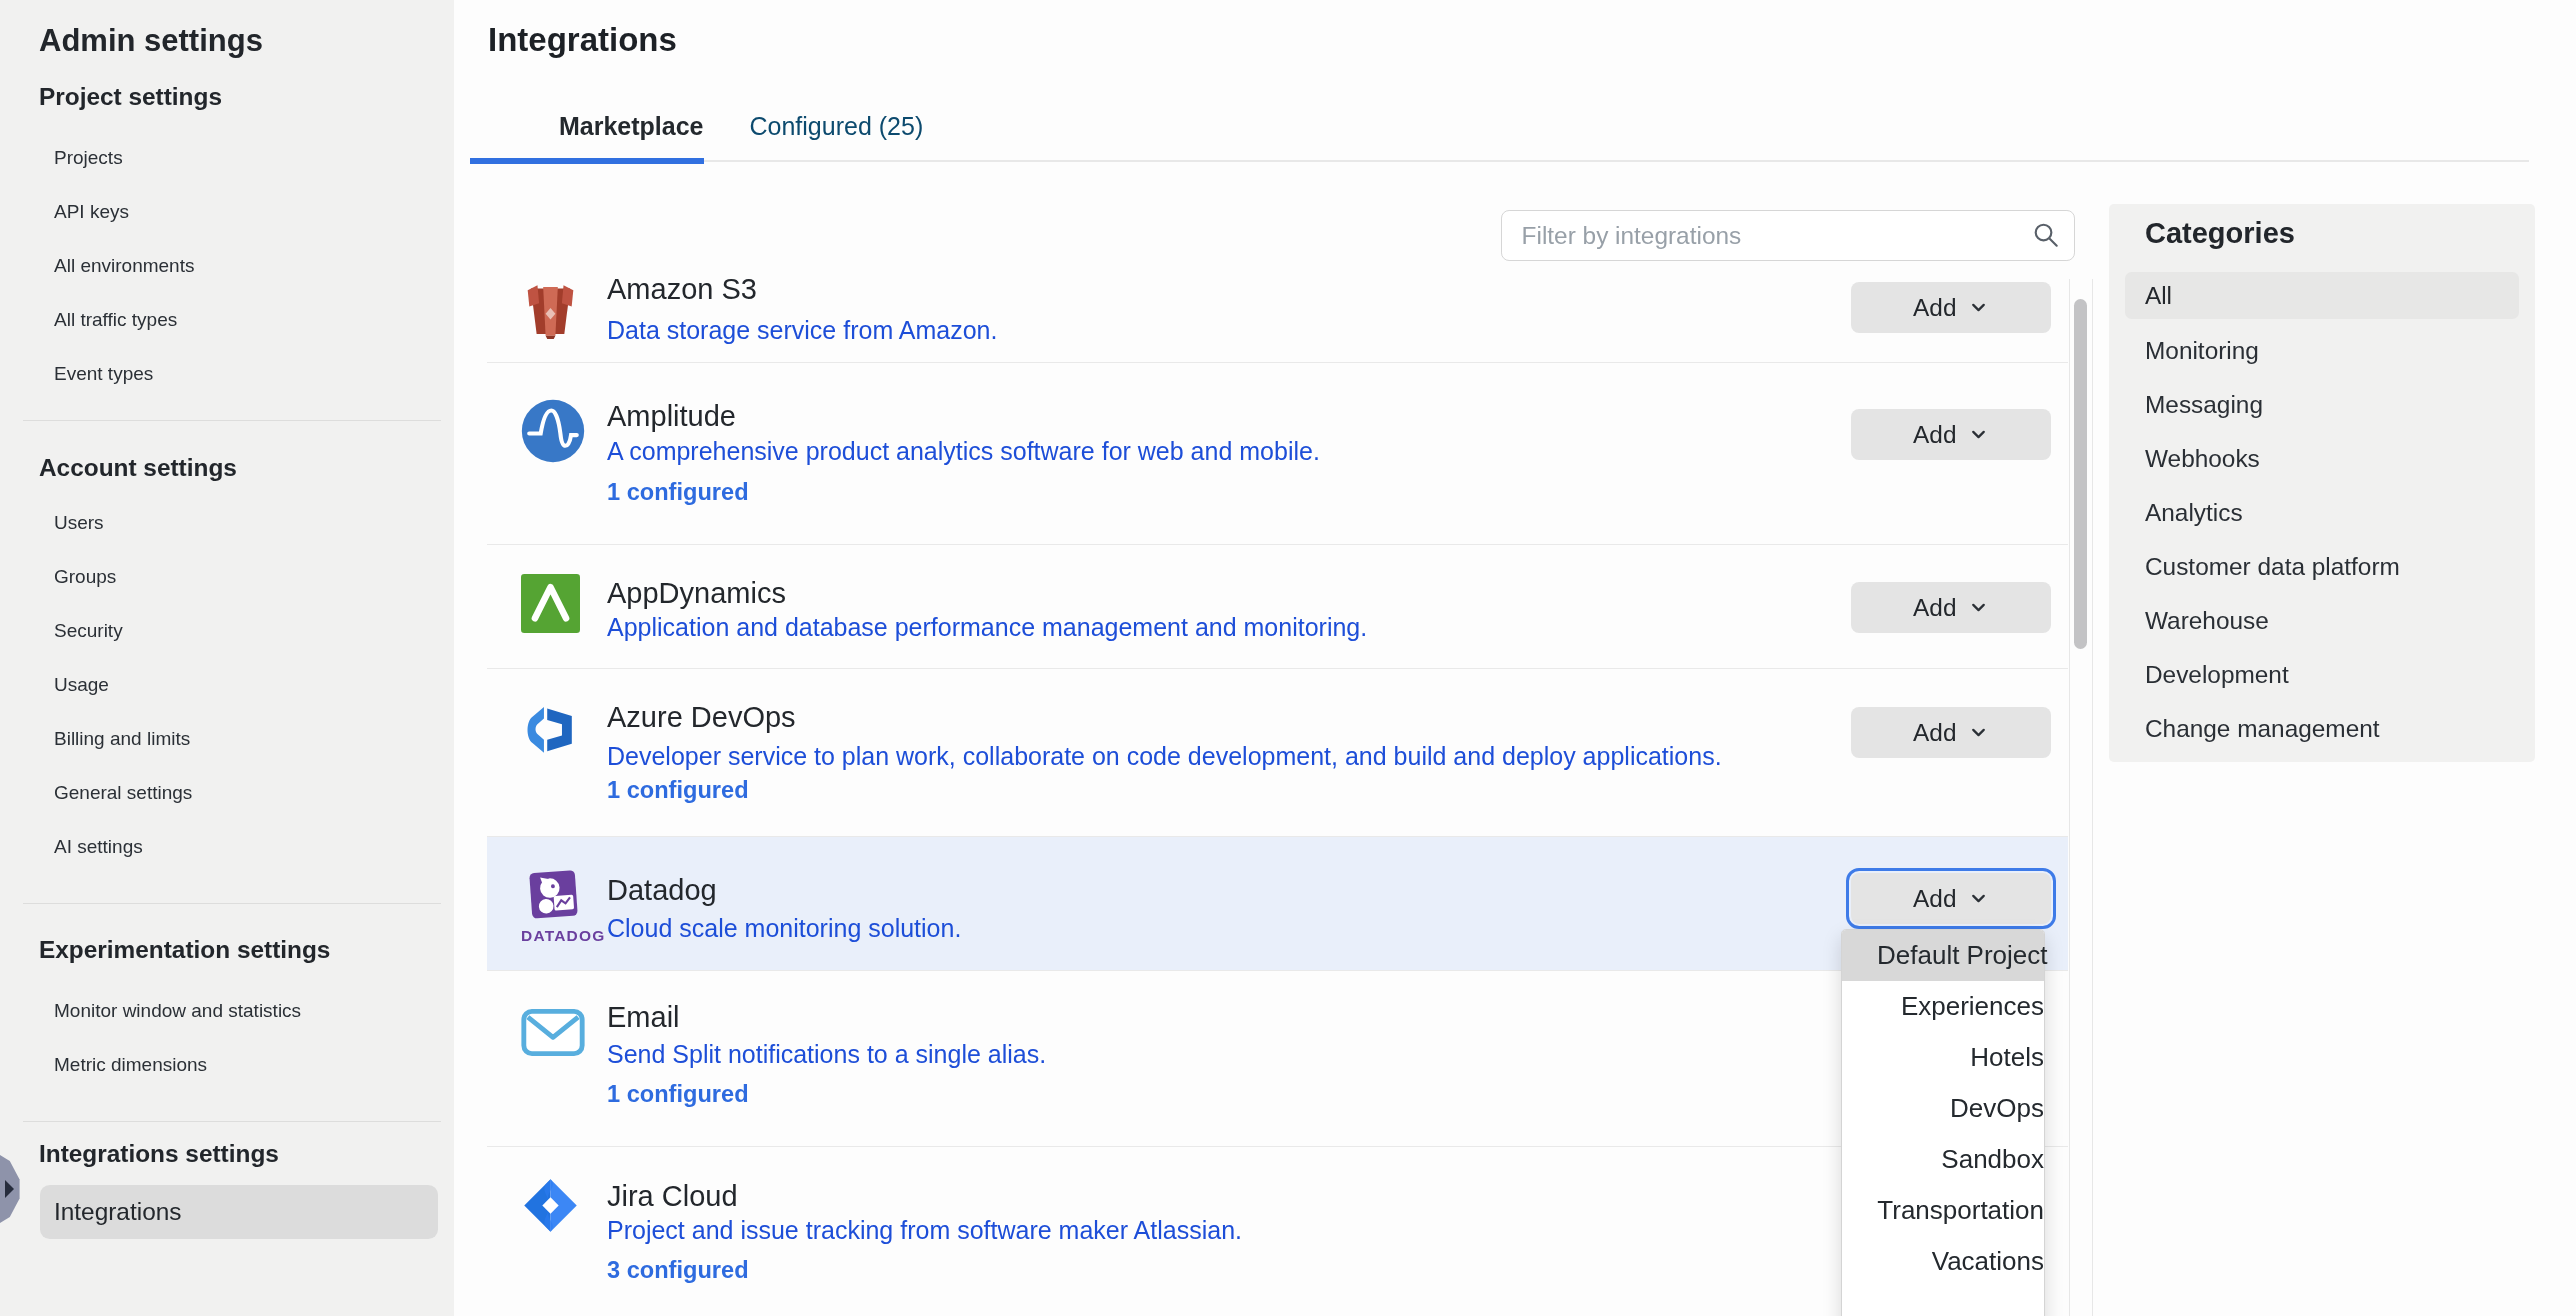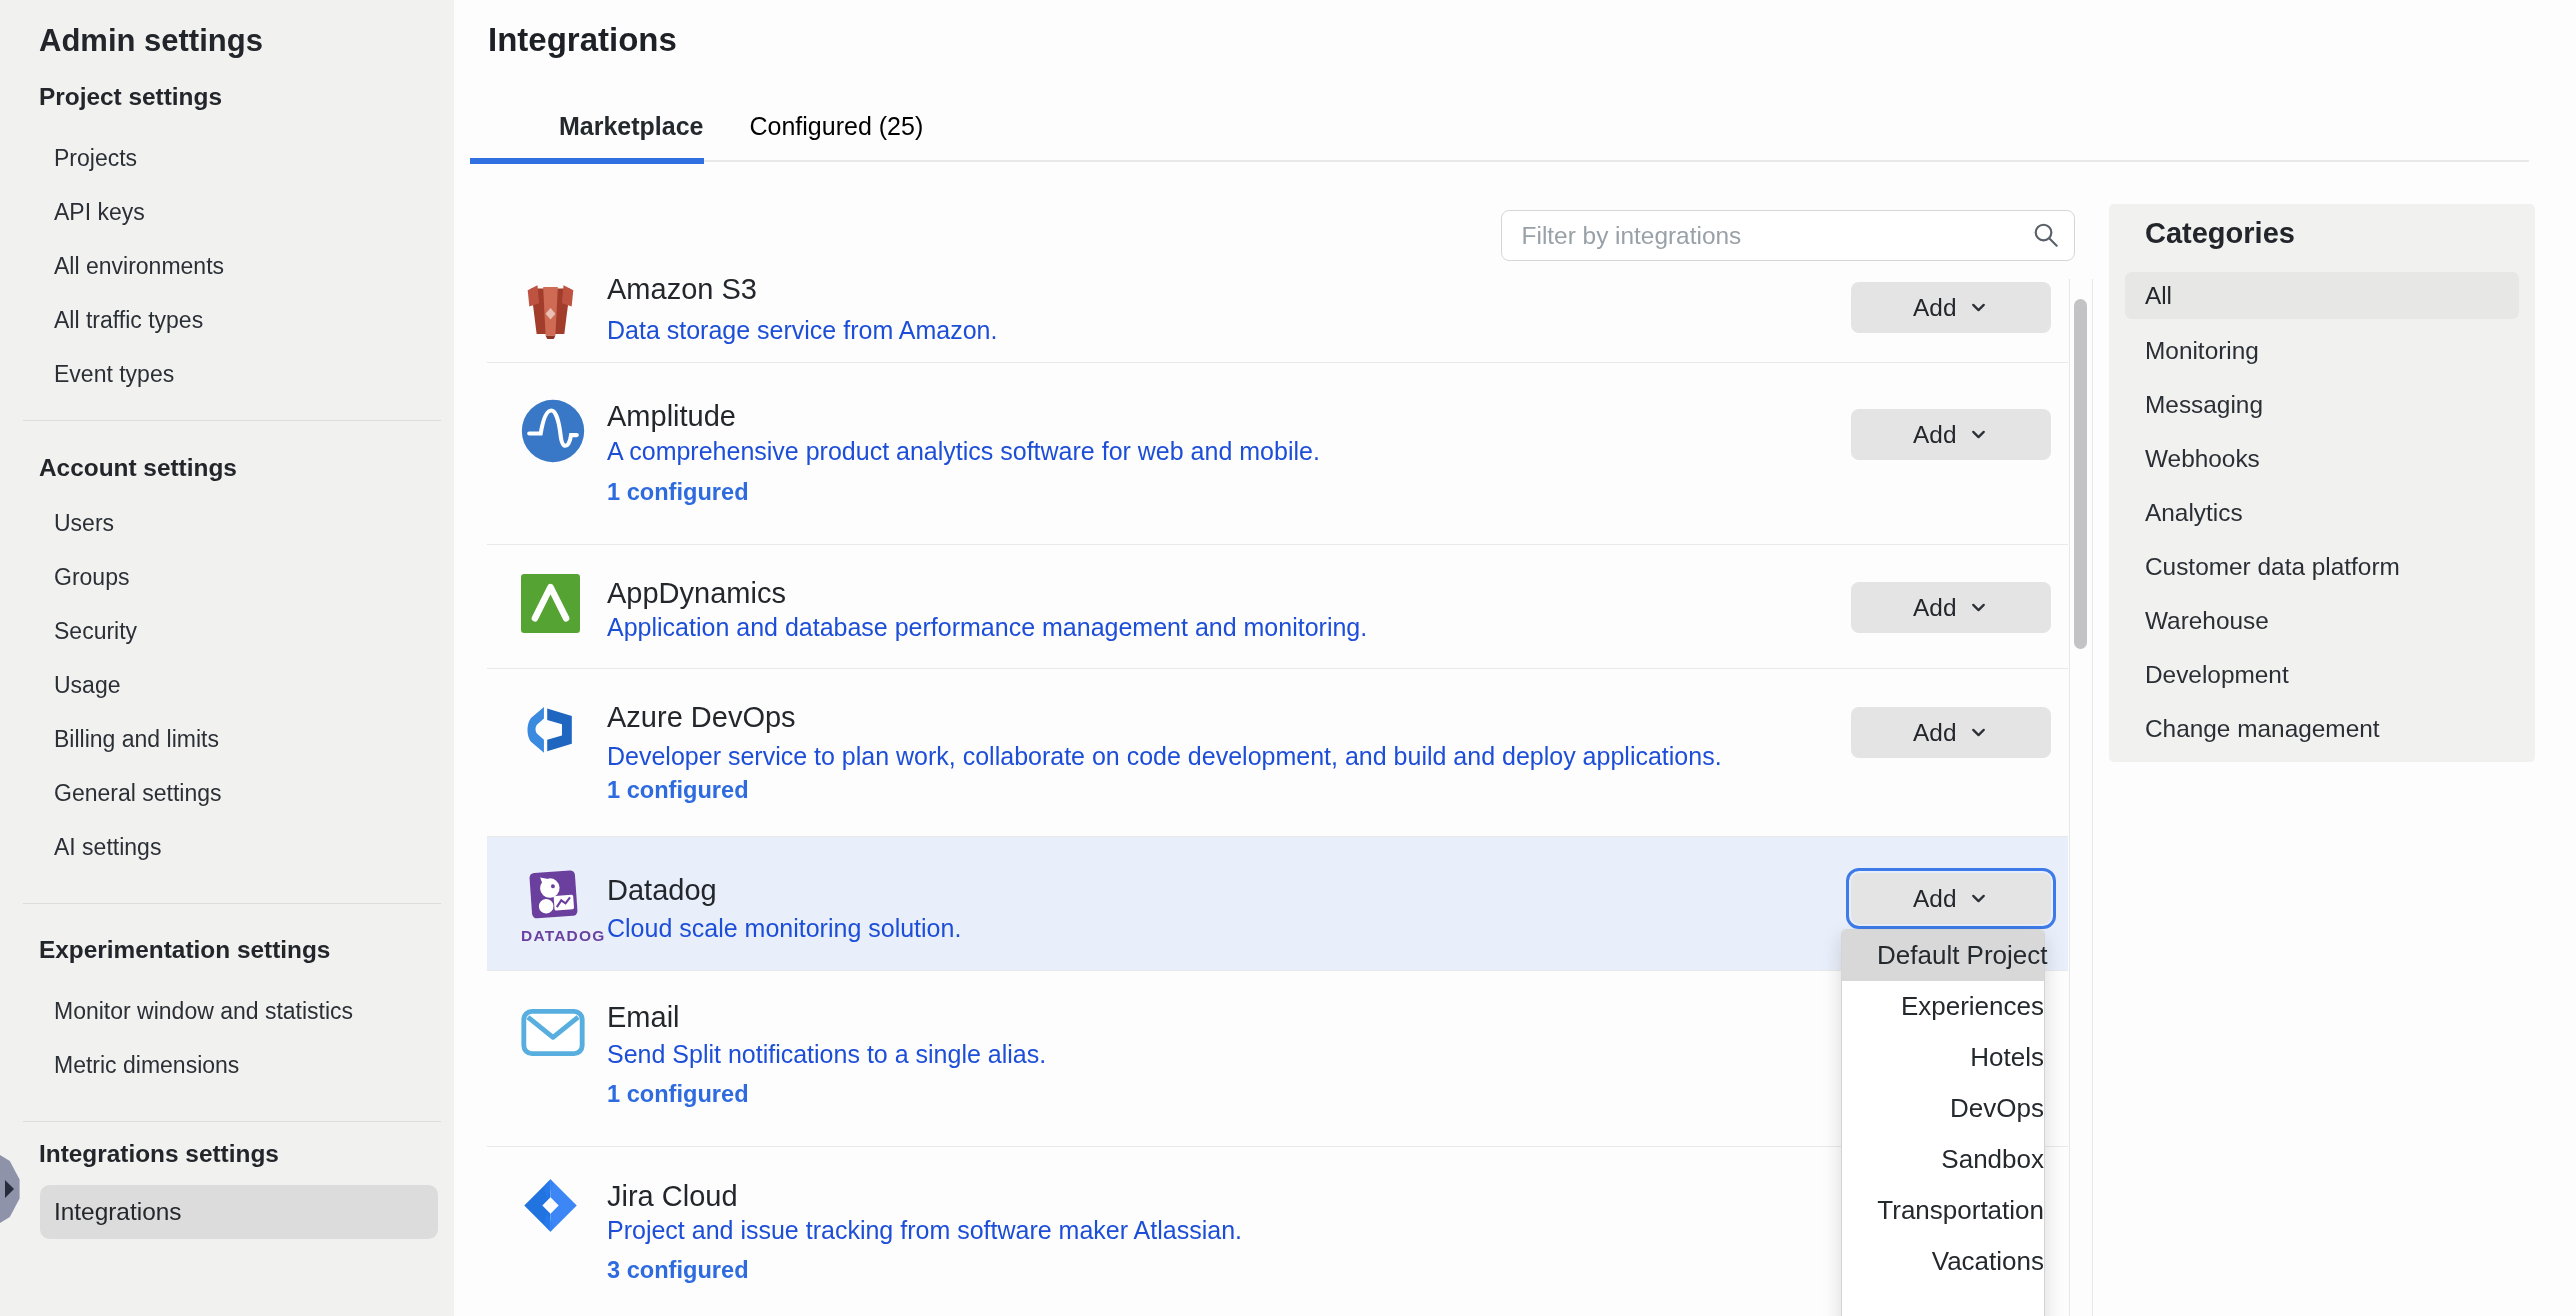--- a/index.html
+++ b/index.html
@@ -6,38 +6,38 @@
   #app{position:relative;width:2576px;height:1317px;overflow:hidden;background:#fdfdfd;
        font-family:"Liberation Sans","DejaVu Sans",sans-serif;color:#24292f;}
 
   
   .sidebar{position:absolute;left:0;top:0;width:454px;height:1317px;background:#f1f1f0;}
   .sidebar h1{margin:23px 0 0 39px;font-size:31px;line-height:36px;font-weight:700;color:#22262b;}
   .sec-h{margin:0 0 0 39px;font-size:24.4px;line-height:29px;font-weight:700;color:#22262b;}
   .sec-h.s1{margin-top:23px;} .sec-h.s2{margin-top:32px;} .sec-h.s3{margin-top:31px;} .sec-h.s4{margin-top:17px;}
   .nav-list{margin:0;padding:0;}
   .nav-list.l1{margin-top:20.4px;} .nav-list.l2{margin-top:14px;} .nav-list.l3{margin-top:20.4px;}
-  .nav-item{height:54px;line-height:54px;padding-left:54px;font-size:23px;color:#2b3036;cursor:pointer;}
+  .nav-item{height:54px;line-height:54px;padding-left:54px;font-size:19px;color:#2b3036;cursor:pointer;}
   .sep{border:none;border-top:1.6px solid #dddddc;margin:0 13px 0 23px;}
   .sep.p1{margin-top:19px;} .sep.p2{margin-top:28.5px;} .sep.p3{margin-top:28.5px;}
   .nav-pill{margin:17px 0 0 40px;width:398px;height:54px;line-height:54px;border-radius:9.8px;
             background:#dcdcdc;padding-left:14px;font-size:24.4px;color:#23272c;box-sizing:border-box;cursor:pointer;}
   .collapse-handle{position:absolute;left:0;top:1155px;width:19.6px;height:68px;background:#8e93aa;
             clip-path:polygon(0 0,50% 9%,100% 36%,100% 64%,50% 91%,0 100%);cursor:pointer;}
   .collapse-handle .tri{position:absolute;left:4.9px;top:25px;width:0;height:0;
             border-top:9px solid transparent;border-bottom:9px solid transparent;border-left:9.8px solid #262c3c;}
 
   
   .main{position:absolute;left:454px;top:0;width:2122px;height:1317px;background:#fdfdfd;}
   .page-title{position:absolute;left:34px;top:21px;font-size:33px;font-weight:700;color:#1d2126;}
   .tabs{position:absolute;left:15.5px;top:103px;width:2059px;height:57px;border-bottom:2.4px solid #e8e8e8;display:flex;box-sizing:content-box;}
   .tab{position:relative;height:57px;line-height:47px;font-size:25px;cursor:pointer;}
   .tab.active{width:234px;text-align:right;font-weight:700;color:#24292e;}
   .tab.active::after{content:'';position:absolute;left:0;right:0;bottom:-4.1px;height:5.7px;background:#3170e0;}
-  .tab.inactive{padding-left:46px;color:#000000;}
+  .tab.inactive{padding-left:46px;color:#0c4a6e;}
 
   .filter-wrap{position:absolute;left:1047px;top:210px;width:574px;height:51px;border-radius:10px;}
   .filter-wrap input{width:100%;height:100%;box-sizing:border-box;border:1.6px solid #d6d6d6;border-radius:8.1px;
             padding:0 57px 0 19.6px;font-size:24.4px;font-family:inherit;color:#333;background:#fff;outline:none;}
   .filter-wrap input::placeholder{color:#98a0a8;}
   .filter-wrap .sicon{position:absolute;right:14.7px;top:11.4px;}
 
   
   .list{position:absolute;left:33px;top:279px;width:1581px;height:1037px;overflow:hidden;}
   .row{position:relative;box-sizing:border-box;border-bottom:1.6px solid #e9e9e9;}

